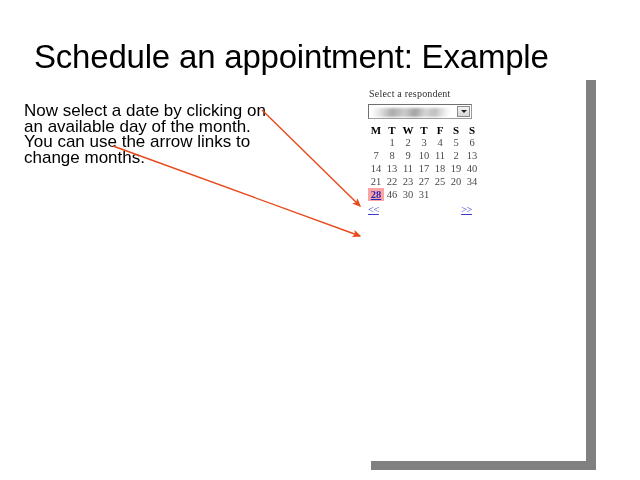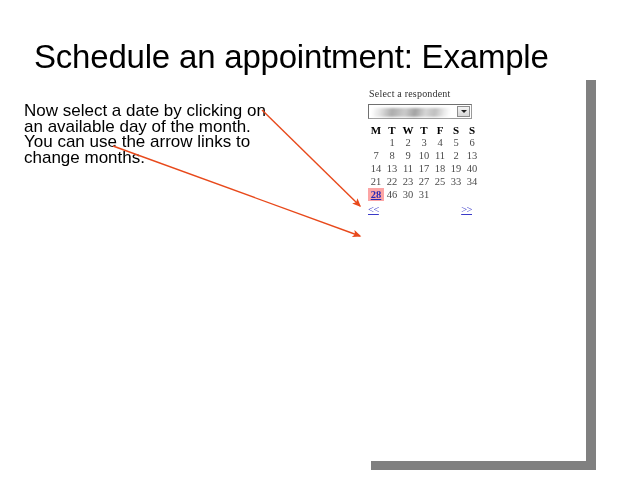--- a/index.html
+++ b/index.html
@@ -259,21 +259,21 @@
               <td><a href="#">18</a></td>
               <td><a href="#">19</a></td>
               <td><a href="#">40</a></td>
             </tr>
             <tr>
               <td><a href="#">21</a></td>
               <td><a href="#">22</a></td>
               <td><a href="#">23</a></td>
               <td><a href="#">27</a></td>
               <td><a href="#">25</a></td>
-              <td><a href="#">33</a></td>
+              <td><a href="#">20</a></td>
               <td><a href="#">34</a></td>
             </tr>
             <tr>
               <td class="sel"><a href="#">28</a></td>
               <td><a href="#">46</a></td>
               <td><a href="#">30</a></td>
               <td><a href="#">31</a></td>
               <td></td>
               <td></td>
               <td></td>

